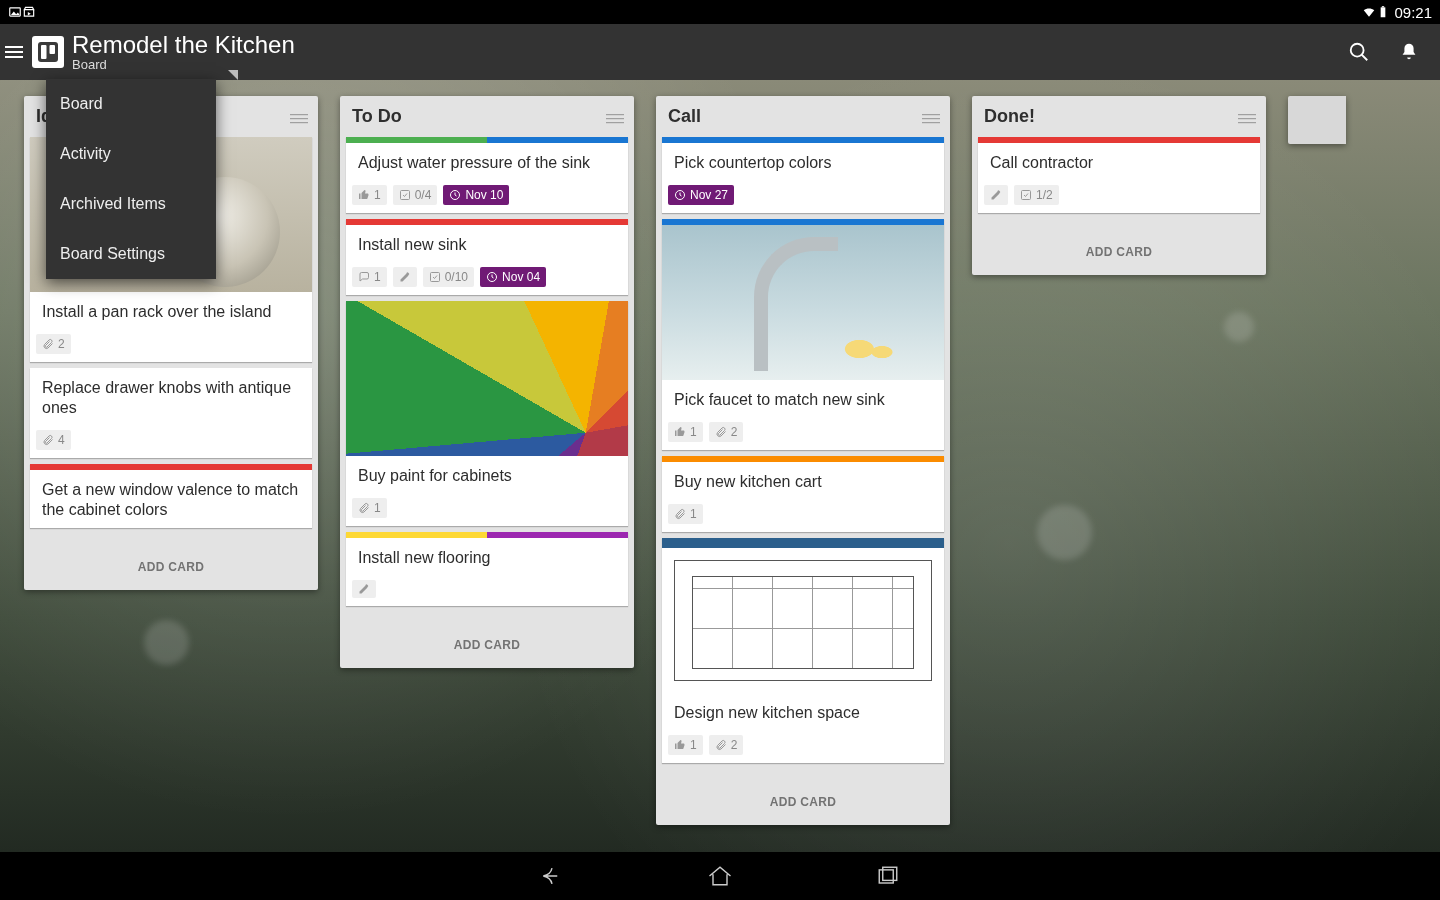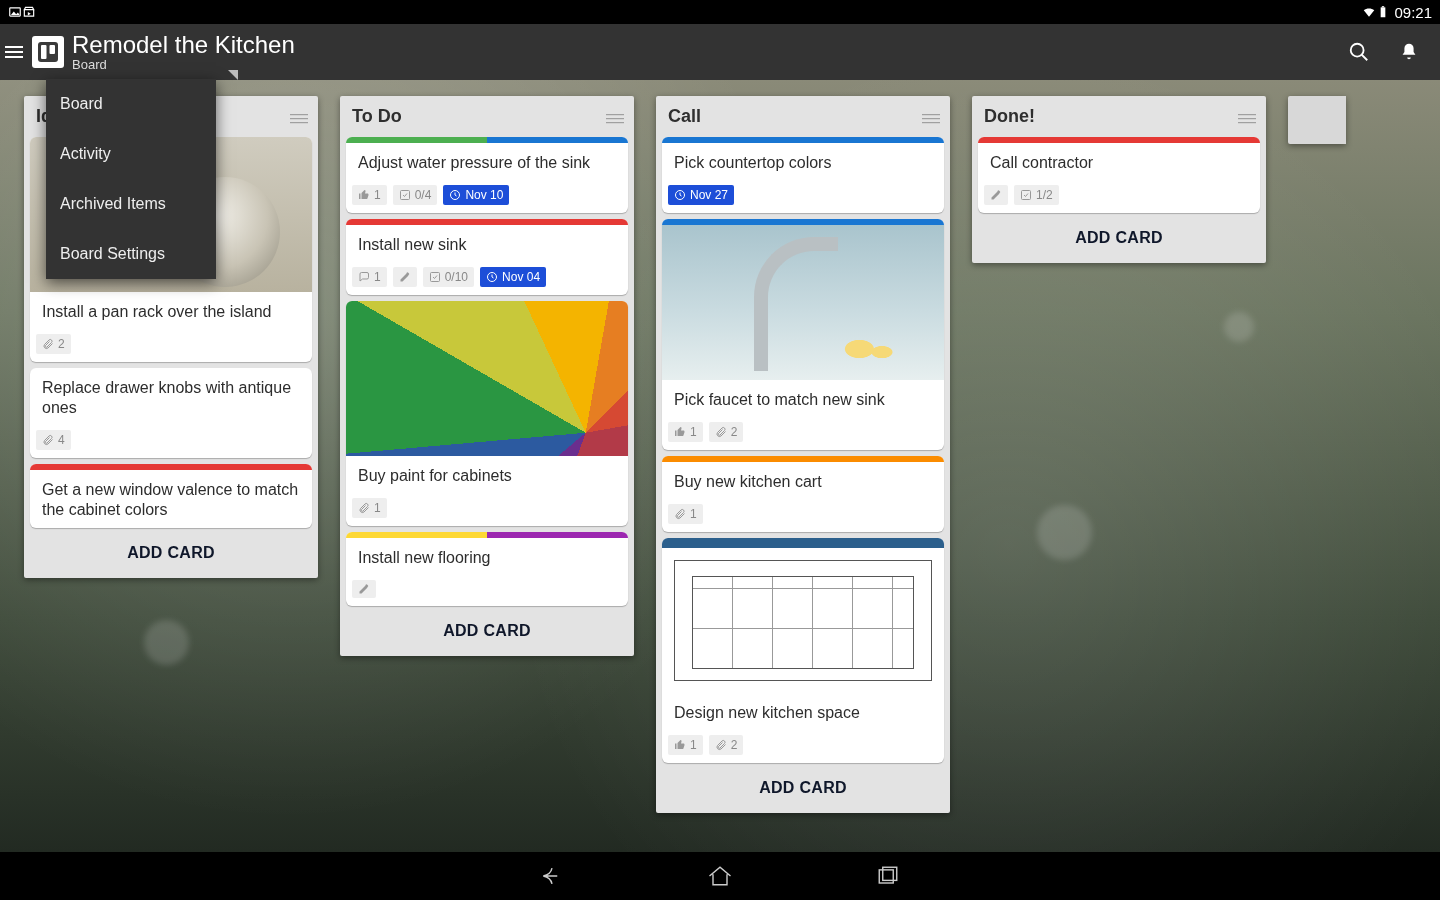--- a/index.html
+++ b/index.html
@@ -38,33 +38,33 @@
 
   .board { position: absolute; top: 16px; left: 24px; right: 24px; bottom: 0; display: flex; gap: 22px; align-items: flex-start; }
 
   .list { width: 294px; background: #e3e3e3; border-radius: 2px; box-shadow: 0 2px 6px rgba(0,0,0,0.4); display: flex; flex-direction: column; }
   .list-header { display: flex; align-items: center; padding: 10px 12px; }
   .list-title { font-size: 18px; font-weight: 700; color: #2f2f2f; flex: 1; }
   .list-menu { color: #a0a0a0; font-size: 18px; letter-spacing: -2px; }
   .list-menu span { display: block; line-height: 4px; }
 
   .cards { padding: 0 6px 2px; display: flex; flex-direction: column; gap: 6px; }
-  .card { background: #fff; border-radius: 6px; box-shadow: 0 1px 1px rgba(0,0,0,0.25); overflow: hidden; }
+  .card { background: #fff; border-radius: 0; box-shadow: 0 1px 1px rgba(0,0,0,0.25); overflow: hidden; }
   .card .labels { display: flex; height: 6px; }
   .card .labels span { flex: 1; }
   .card-body { padding: 10px 12px 8px; }
   .card-title { font-size: 16px; color: #2d2d2d; line-height: 1.25; }
   .card-img { height: 155px; background: #ccc; }
   .card-meta { display: flex; gap: 6px; padding: 4px 6px 8px; flex-wrap: wrap; }
   .badge { display: inline-flex; align-items: center; gap: 4px; background: #eee; color: #888; font-size: 12px; padding: 3px 6px; border-radius: 2px; }
   .badge svg { width: 12px; height: 12px; }
-  .badge.due { background: #1d4ed8; color: #fff; }
+  .badge.due { background: #701a75; color: #fff; }
   .badge.due svg { stroke: #fff; }
 
-  .add-card { text-align: center; padding: 14px 0 16px; font-size: 16px; font-weight: 700; color: #0f172a; letter-spacing: 0.3px; }
+  .add-card { text-align: center; padding: 30px 0 16px; font-size: 12px; font-weight: 700; color: #737373; letter-spacing: 0.3px; }
 
   
   .list-stub { width: 58px; height: 48px; background: #d8d8d8; border-radius: 2px 0 0 2px; box-shadow: 0 2px 6px rgba(0,0,0,0.4); }
 
   
   .dropdown { position: absolute; left: 46px; top: -1px; width: 170px; background: #333; box-shadow: 0 4px 14px rgba(0,0,0,0.6); z-index: 50; }
   .dropdown-item { padding: 16px 14px; color: #eee; font-size: 16px; }
 
   
   .navbar { height: 48px; background: #000; display: flex; align-items: center; justify-content: center; gap: 140px; }

